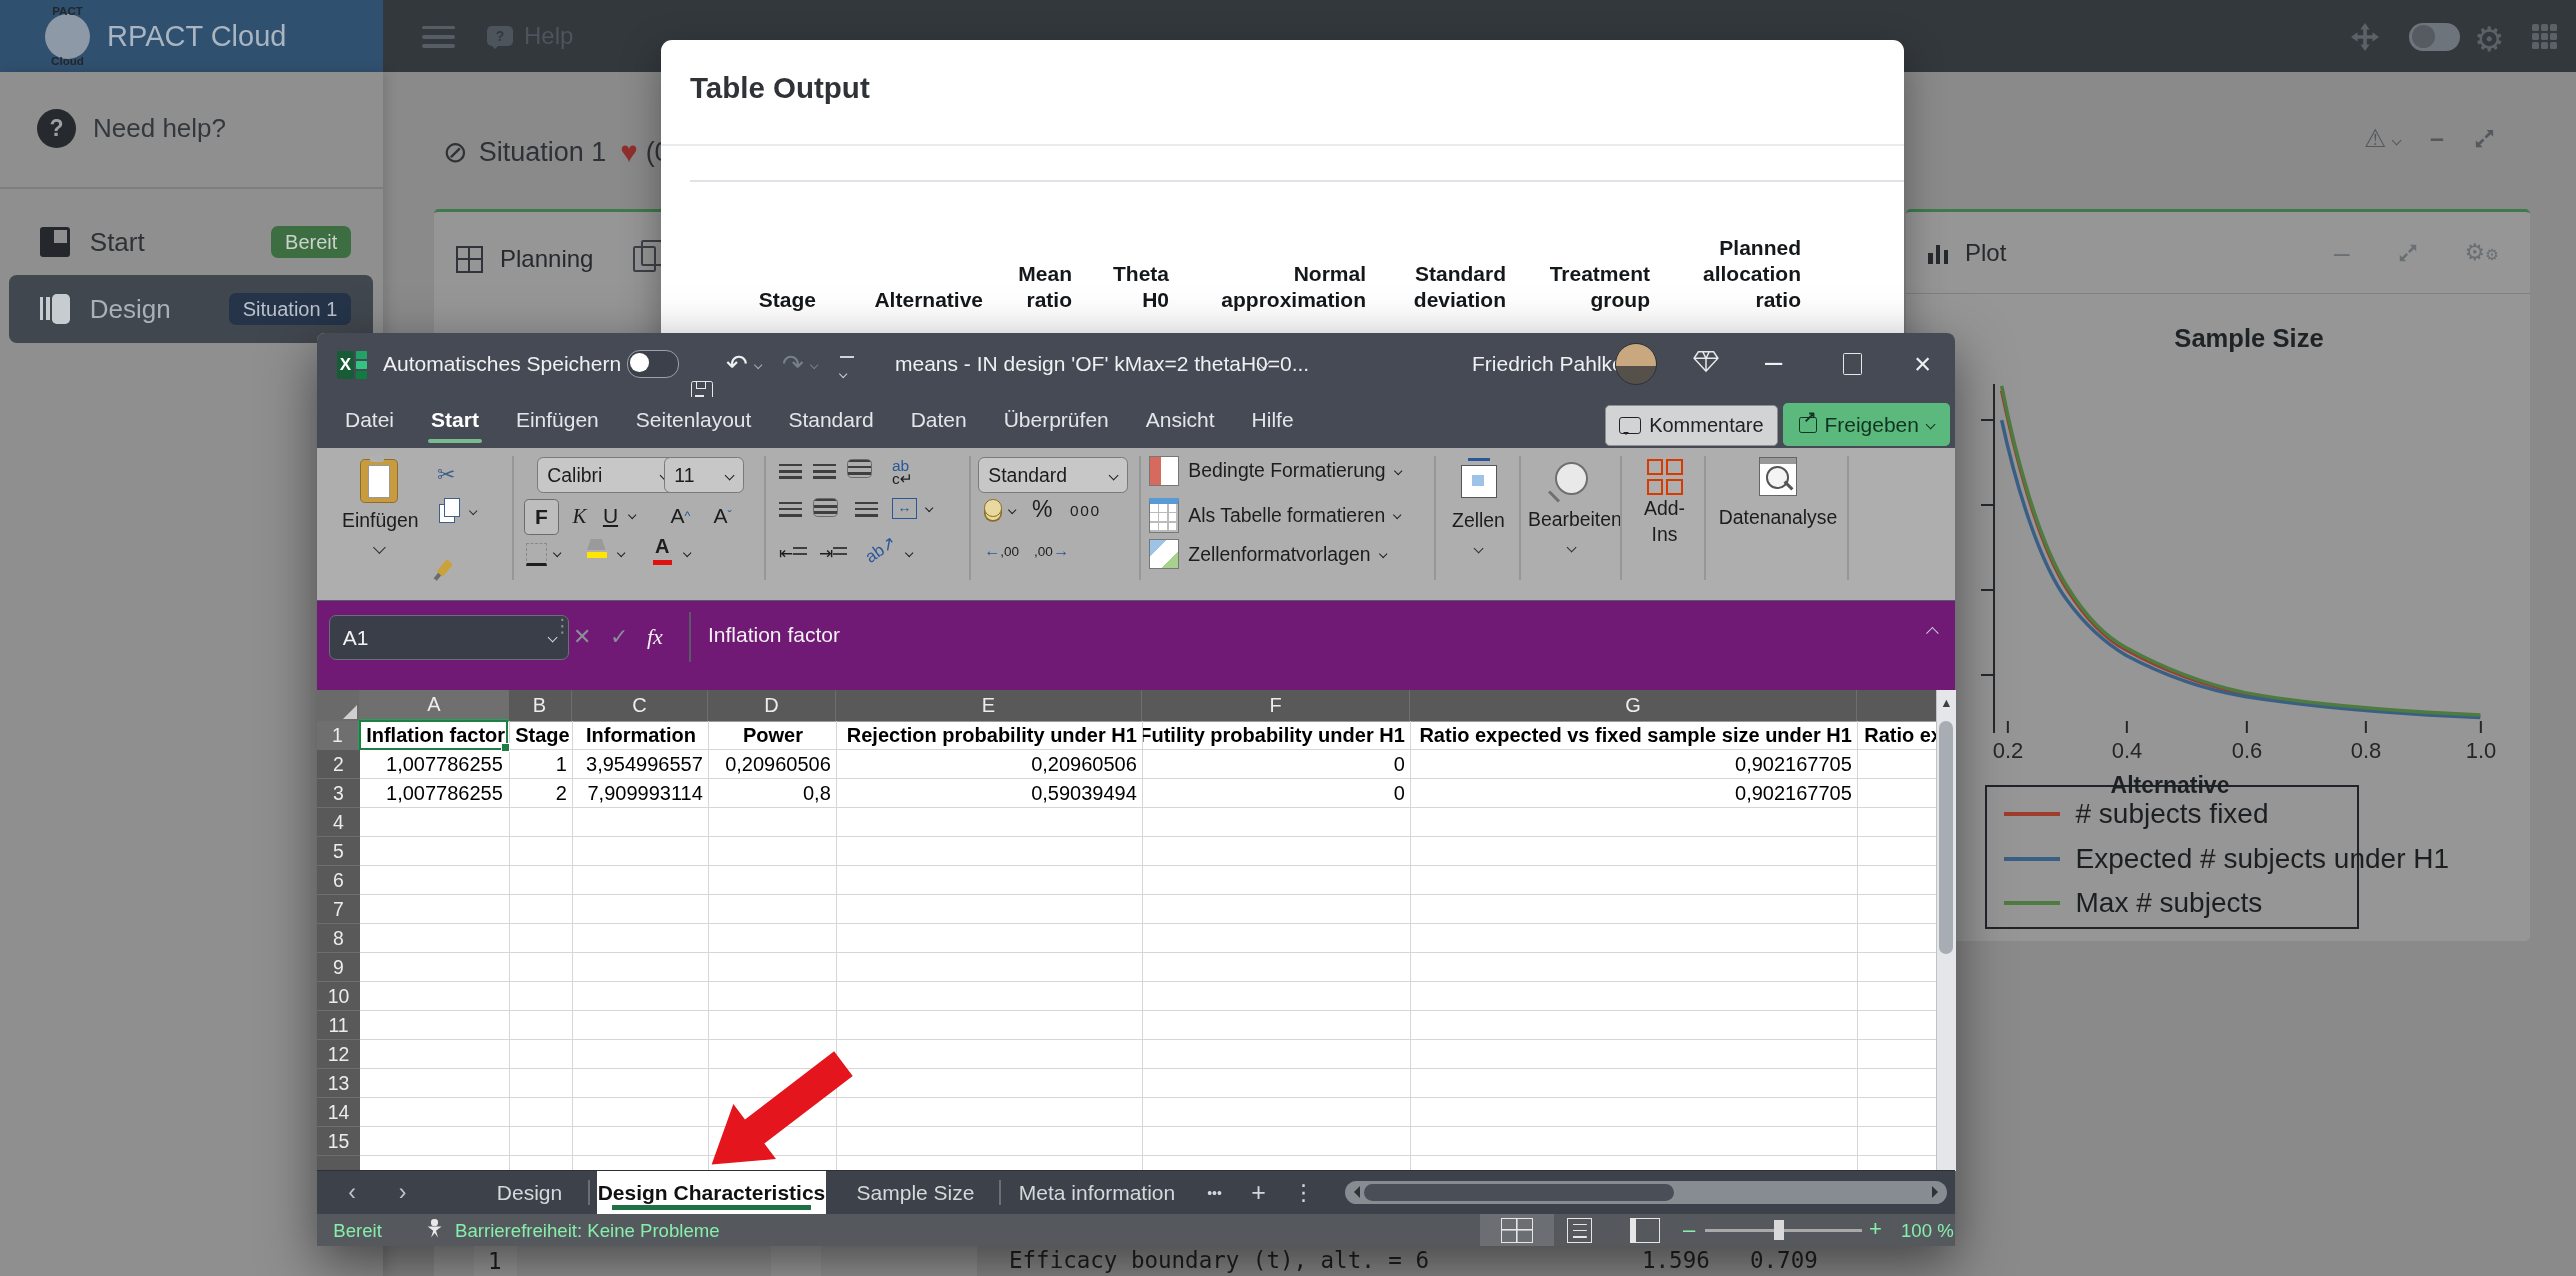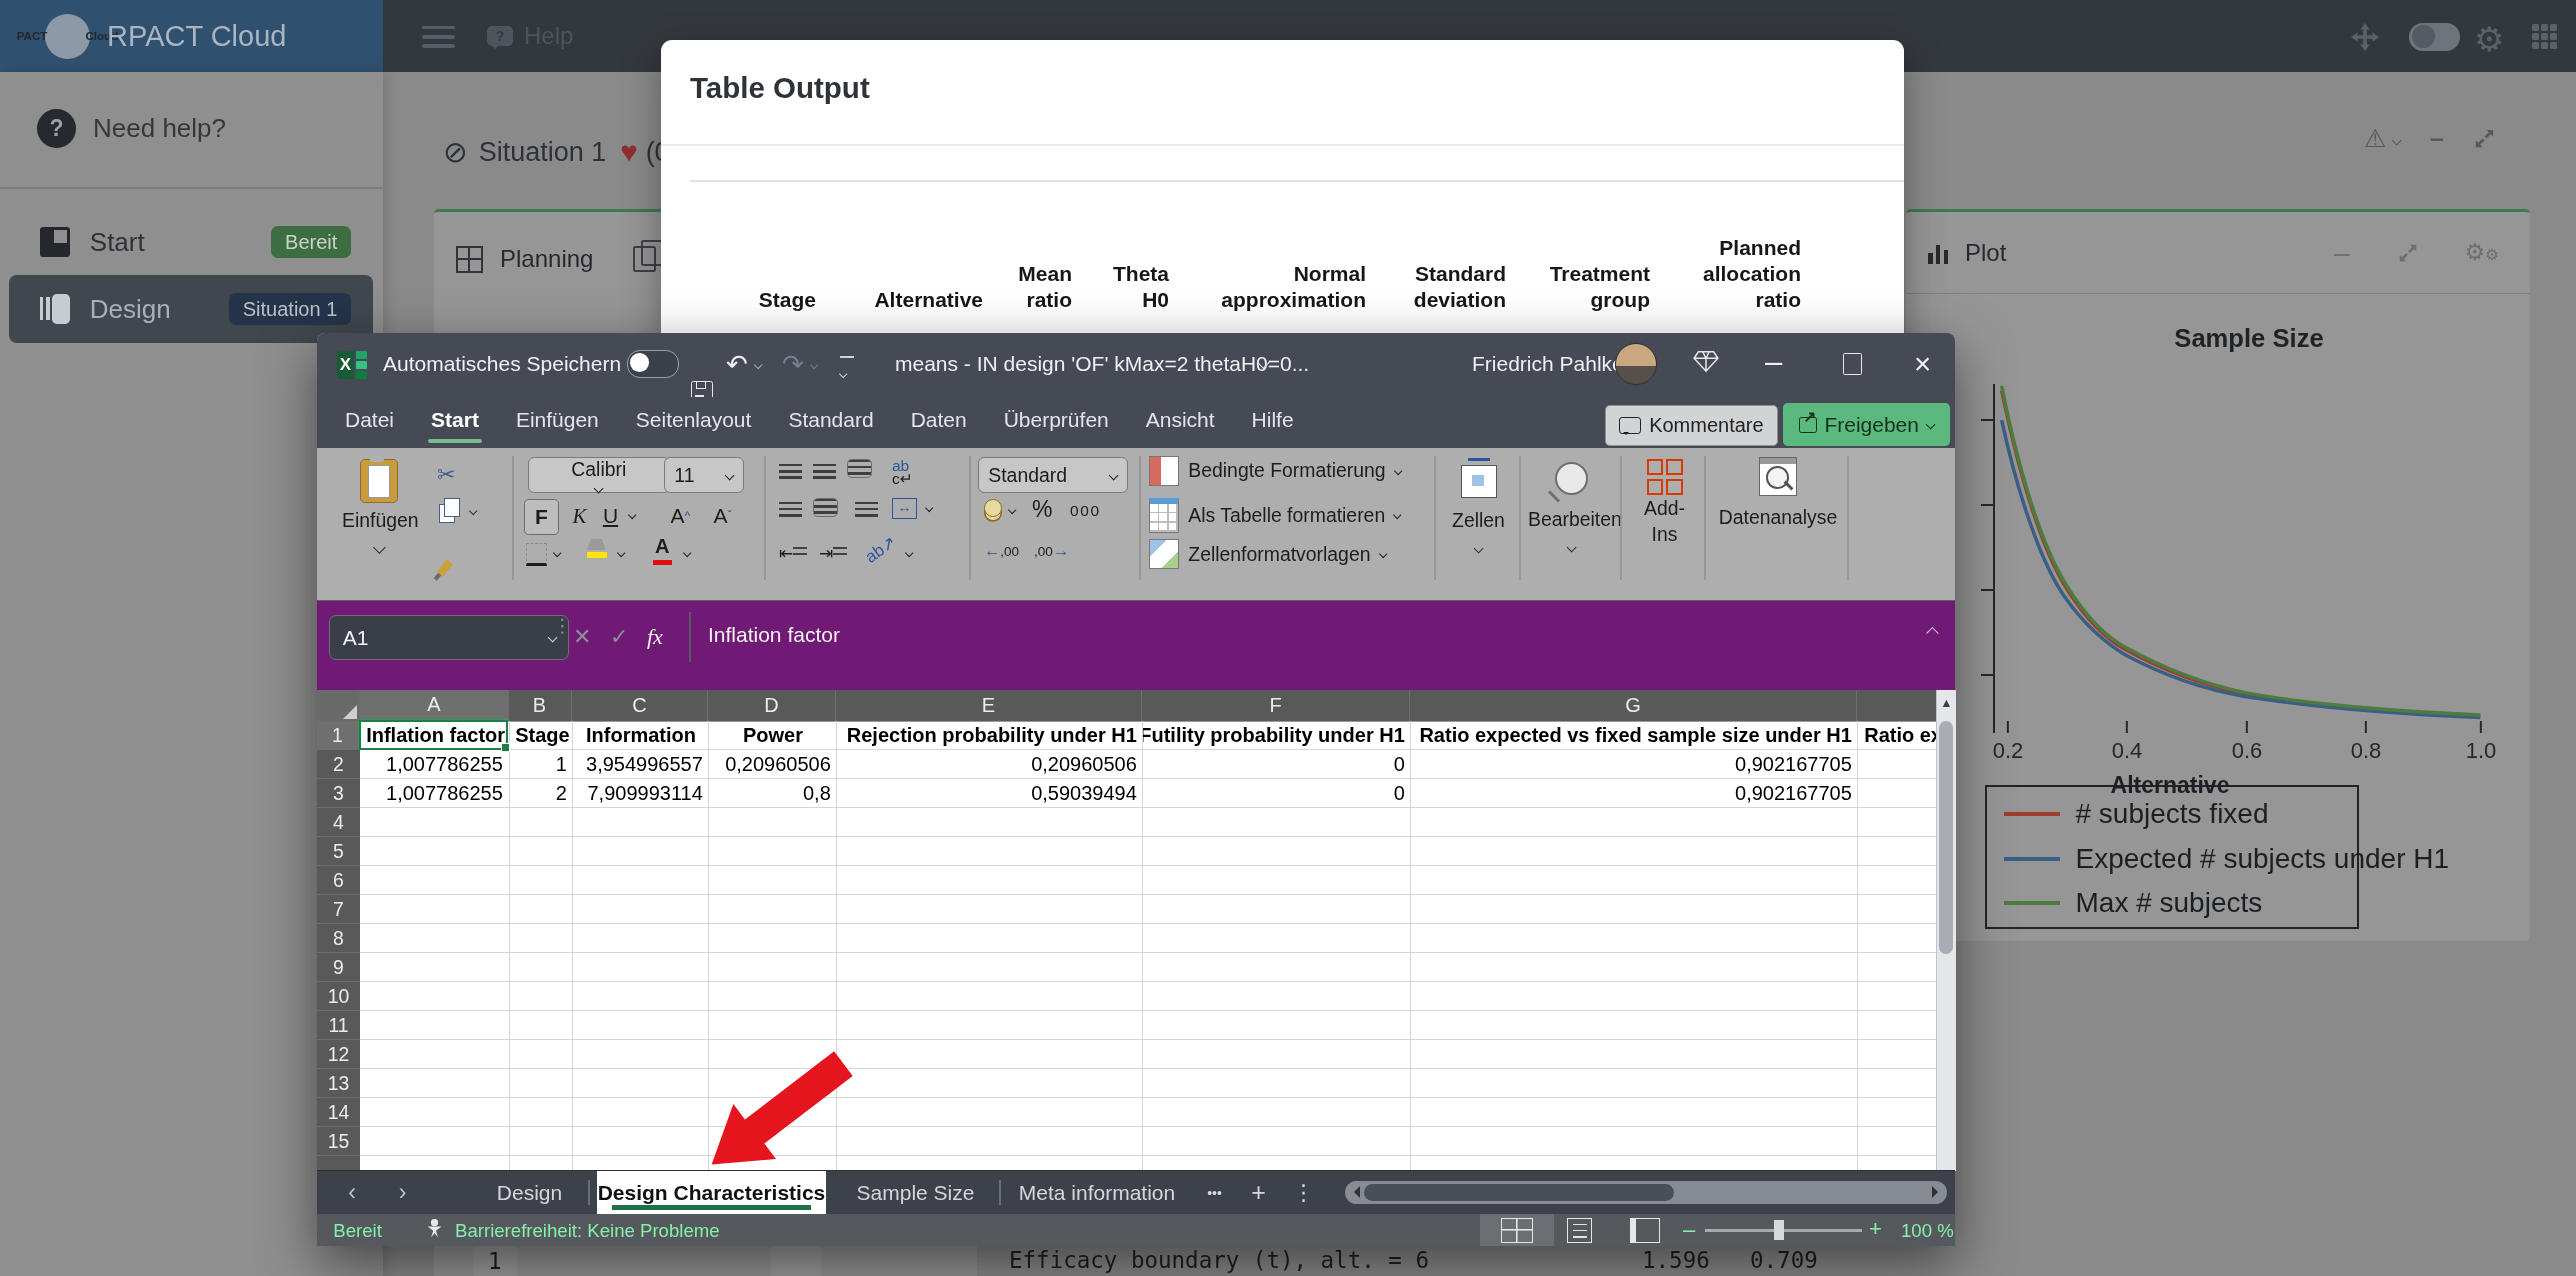--- a/index.html
+++ b/index.html
@@ -7,21 +7,21 @@
         font-family:"Liberation Sans",sans-serif;background:#8a8a8a;}
   .abs{position:absolute;}
   .nw{white-space:nowrap;}
   .cv{display:inline-block;width:7.8px;height:7.8px;border-right:1.9px solid currentColor;
       border-bottom:1.9px solid currentColor;transform:rotate(45deg);vertical-align:middle;}
   .cvu{transform:rotate(-135deg);}
   
   .topbar{left:0;top:0;width:2576px;height:72px;background:#33383d;}
   .sbheader{left:0;top:0;width:383px;height:72px;background:#30506f;display:flex;align-items:center;}
   .logo{width:45px;height:45px;border-radius:50%;background:#8d99a6;margin-left:45px;
-        display:flex;flex-direction:row;align-items:center;justify-content:center;
+        display:flex;flex-direction:column;align-items:center;justify-content:center;
         font-size:11.6px;font-weight:bold;color:#23272b;line-height:12.4px;gap:38px;}
   .brandtitle{margin-left:17px;font-size:29px;color:#a9b5c1;}
   .hamb{left:422px;top:25.6px;width:33px;}
   .hamb div{height:3.9px;background:#575d64;border-radius:2.3px;margin-bottom:5.4px;}
   .helpwrap{left:487px;top:22px;display:flex;align-items:center;color:#4d545c;}
   .bubble{width:26px;height:20px;background:#4d545c;border-radius:4.7px;position:relative;
           color:#33383d;font-size:14px;font-weight:bold;text-align:center;line-height:20px;}
   .bubble::after{content:"";position:absolute;left:4.7px;bottom:-6.2px;border:3.9px solid transparent;border-top-color:#4d545c;}
   .helptxt{margin-left:11px;font-size:24px;}
   .tbicon{color:#5b6167;}
@@ -432,21 +432,21 @@
         <i class="cv" style="color:#2f2f2f;margin-top:4.7px;"></i>
       </div>
       <div class="abs" style="left:120px;top:14px;font-size:22px;color:#3e5f8a;">✂</div>
       <div class="abs copy2" style="left:122px;top:56px;"></div>
       <i class="abs cv" style="left:153px;top:60px;color:#2f2f2f;width:5.4px;height:5.4px;"></i>
       <div class="abs brush" style="left:124px;top:93px;"></div>
       <div class="abs rlabel" style="left:93px;">Zwischenablage</div>
       <div class="abs launcher" style="left:172px;"></div>
       <div class="abs rsep" style="left:195px;"></div>
 
-      <div class="combo" style="left:211px;top:9.3px;width:121px;flex-direction:column;">
+      <div class="combo" style="left:220px;top:9.3px;width:121px;">
         <span>Calibri</span>
           <i class="cv" style="width:6.2px;height:6.2px;"></i>
       </div>
       <div class="combo" style="left:347px;top:9.3px;width:59px;">
         <span>11</span>
           <i class="cv" style="width:6.2px;height:6.2px;"></i>
       </div>
       <div class="lbtn boxed" style="left:207px;top:51px;font-weight:bold;">F</div>
       <div class="lbtn" style="left:246px;top:51px;font-style:italic;font-family:'Liberation Serif',serif;">K</div>
       <div class="lbtn" style="left:277px;top:51px;text-decoration:underline;">U</div>

